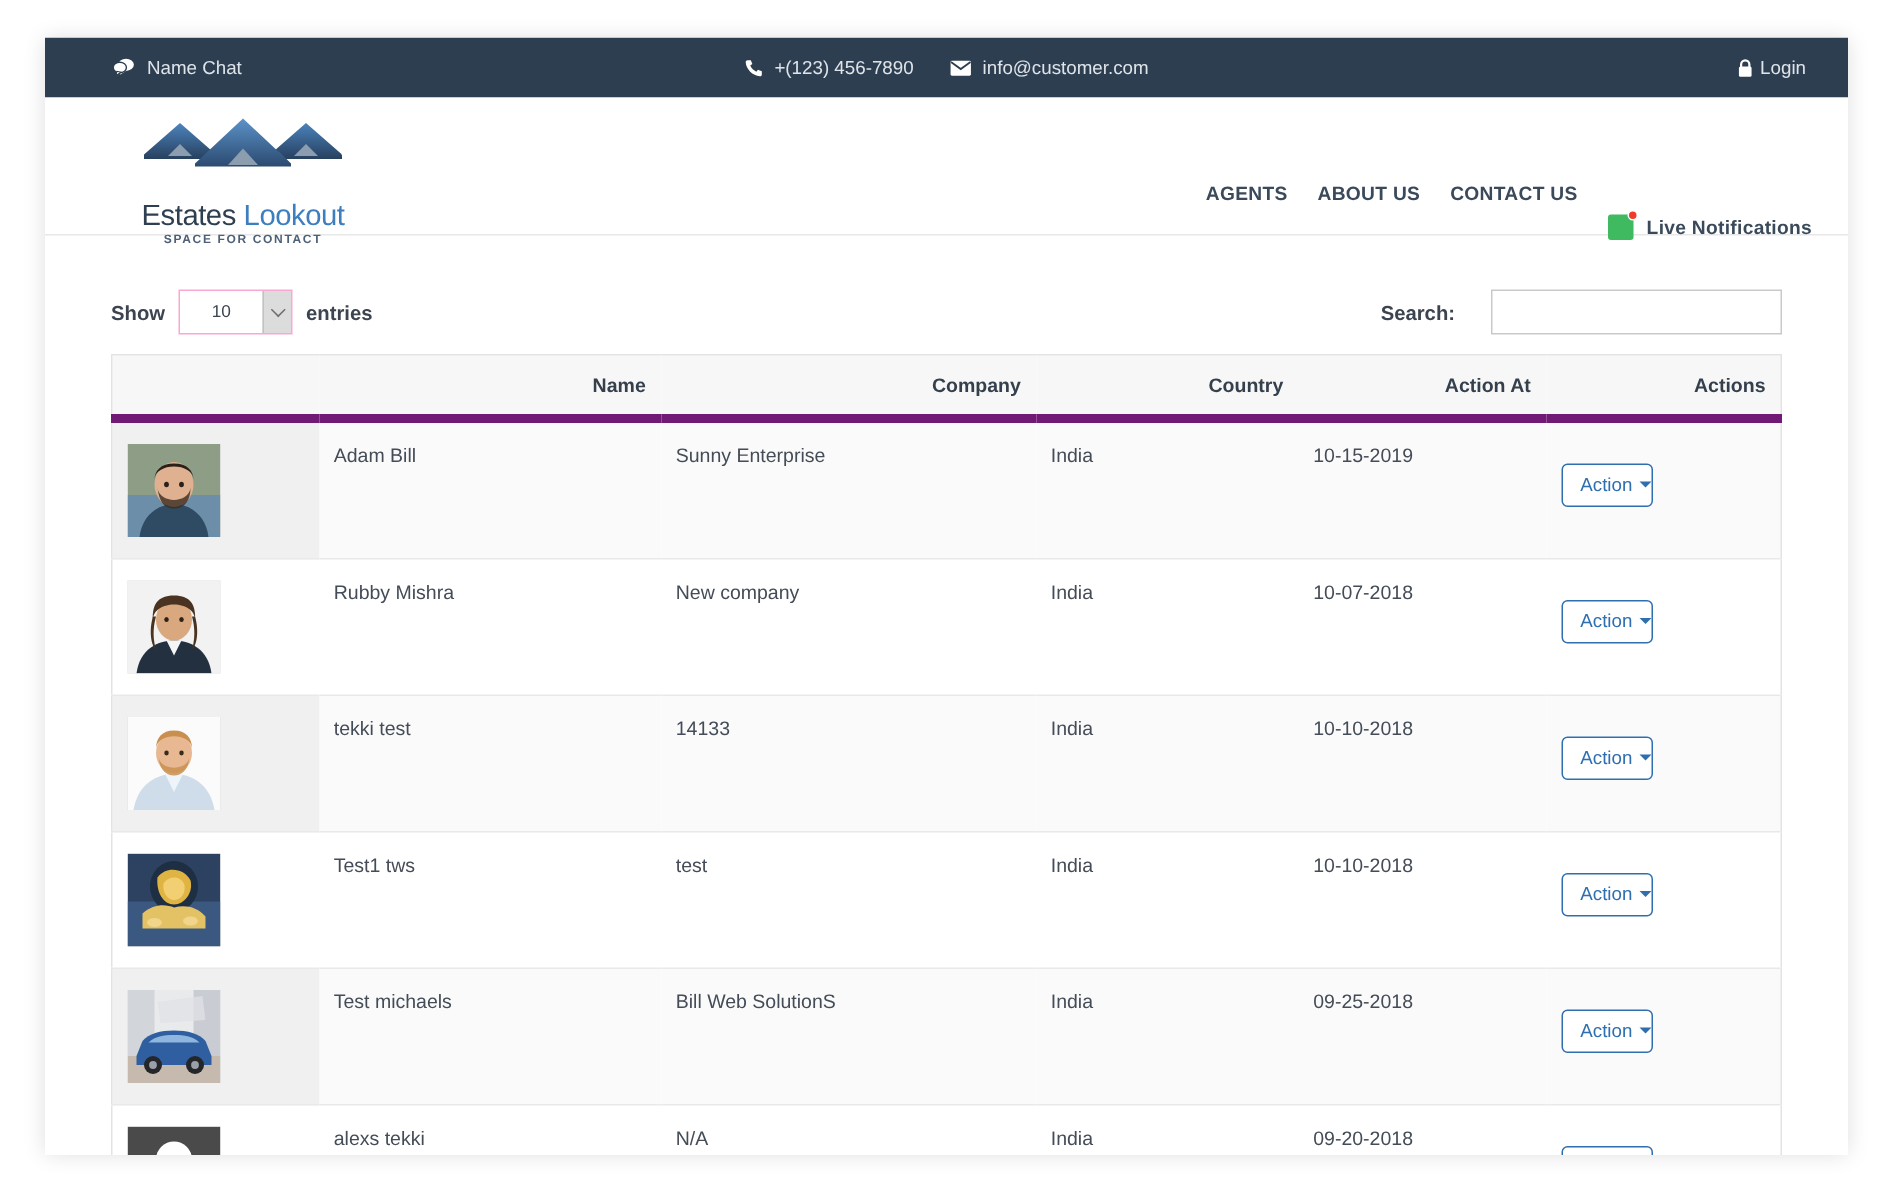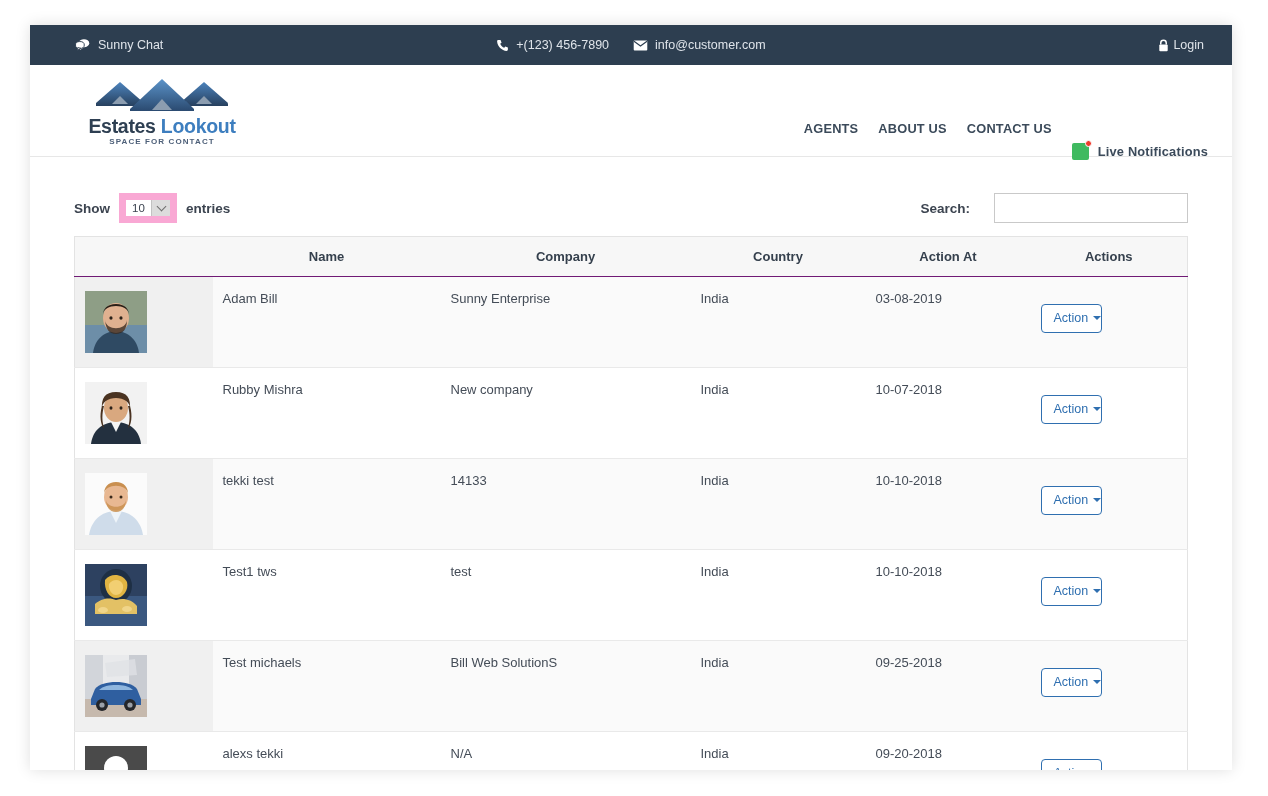--- a/index.html
+++ b/index.html
@@ -59,22 +59,22 @@
     background: #ffffff;
     border-bottom: 1px solid #e7e7e7;
     position: relative;
   }
   .logo-wrap {
     position: absolute; left: 42px; top: 10px;
     width: 180px; text-align: center;
   }
   .logo-mark { width: 140px; height: 40px; margin: 0 auto; display:block; }
   .logo-text {
-    font-size: 19.5px; font-weight: bold; letter-spacing: -0.3px;
-    margin-top: 1px; line-height: 1.05;
+    font-size: 19.5px; font-weight: normal; letter-spacing: -0.3px;
+    margin-top: 19px; line-height: 1.05;
   }
   .logo-text .w1 { color: #2e3f52; }
   .logo-text .w2 { color: #3d7ebf; }
   .logo-tag {
     font-size: 8px; font-weight: bold; color: #4e6079;
     letter-spacing: 1.1px; margin-top: 1px;
   }
 
   .nav {
     position: absolute; right: 24px; top: 31px;
@@ -106,22 +106,22 @@
   .table-controls {
     display: flex; align-items: center; justify-content: space-between;
     margin-bottom: 13px;
   }
   .show-entries {
     display: flex; align-items: center; gap: 9px;
     font-size: 13.5px; font-weight: bold; color: #3c4450;
   }
   .len-select {
     position: relative;
-    width: 58px; height: 30px;
-    border: 7px solid #f9a8d4; background: #ffffff;
+    width: 76px; height: 30px;
+    border: 1px solid #f9a8d4; background: #ffffff;
     display: flex; align-items: center;
     font-family: "Liberation Sans", sans-serif;
   }
   .len-select .val {
     flex: 1; text-align: center; font-size: 11.5px;
     color: #3c4450; font-weight: normal;
   }
   .len-select .arrowbox {
     width: 19px; height: 100%;
     background: #dcdcdc; border-left: 1px solid #c2c2c2;
@@ -149,23 +149,23 @@
 
   table.dt {
     width: 100%;
     border-collapse: collapse;
     border: 1px solid #e3e3e3;
     table-layout: fixed;
   }
   table.dt thead th {
     background: #f7f7f7;
     font-size: 13px; font-weight: bold; color: #35404d;
-    text-align: center;
+    text-align: right;
     padding: 12px 10px;
-    border-bottom: 1px solid #701a75;
+    border-bottom: 6px solid #701a75;
     white-space: nowrap;
   }
   table.dt tbody td {
     font-size: 13px; color: #444c57;
     padding: 14px 10px;
     border-bottom: 1px solid #e9e9e9;
     vertical-align: top;
     height: 75px;
   }
   table.dt tbody tr.odd td { background: #fafafa; }
@@ -219,21 +219,21 @@
     <div class="topbar">
       <div class="topbar-left">
         <span class="tb-ico">
           <svg width="15" height="14" viewBox="0 0 16 14">
             <ellipse cx="9.6" cy="5.1" rx="5.6" ry="4.3" fill="#ffffff"></ellipse>
             <path d="M6 8.8 L5.2 12.2 L9.4 9.6 Z" fill="#ffffff"></path>
             <ellipse cx="5.2" cy="7.0" rx="4.7" ry="3.7" fill="#ffffff" stroke="#2d3e50" stroke-width="1"></ellipse>
             <path d="M3.2 9.7 L2.4 12.6 L6.2 10.4 Z" fill="#ffffff" stroke="#2d3e50" stroke-width="0.8"></path>
           </svg>
         </span>
-        <span>Sunny Chat</span>
+        <span>Name Chat</span>
       </div>
 
       <div class="topbar-center">
         <span class="tb-item">
           <span class="tb-ico">
             <svg width="13" height="13" viewBox="0 0 14 14">
               <path d="M2.6 1.2 L4.9 1.2 L6.0 4.0 L4.5 5.1 C5.2 6.9 7.1 8.8 8.9 9.5 L10.0 8.0 L12.8 9.1 L12.8 11.4 C12.8 12.2 12.2 12.8 11.4 12.8 C6.2 12.5 1.5 7.8 1.2 2.6 C1.2 1.8 1.8 1.2 2.6 1.2 Z" fill="#ffffff"></path>
             </svg>
           </span>
           <span>+(123) 456-7890</span>
@@ -358,21 +358,21 @@
         <path d="M18 24 C18 12 44 12 44 24 C44 18 40 13 31 13 C22 13 18 18 18 24 Z" fill="#2a2018"></path>
         <path d="M20 29 C21 40 41 40 42 29 C42 38 38 43 31 43 C24 43 21 38 20 29 Z" fill="#3a2c22" opacity="0.8"></path>
         <ellipse cx="26" cy="27" rx="1.6" ry="1.8" fill="#2b2119"></ellipse>
         <ellipse cx="36" cy="27" rx="1.6" ry="1.8" fill="#2b2119"></ellipse>
       </svg>
                 </span>
      </td>
      <td>Adam Bill</td>
      <td>Sunny Enterprise</td>
      <td>India</td>
-     <td>03-08-2019</td>
+     <td>10-15-2019</td>
      <td>
        <button class="action-btn">
          <span>Action</span>
          <span class="caret"></span>
        </button>
      </td>
             </tr>
             <tr class="even">
               <td class="avatar-cell">
        <span class="avatar">

